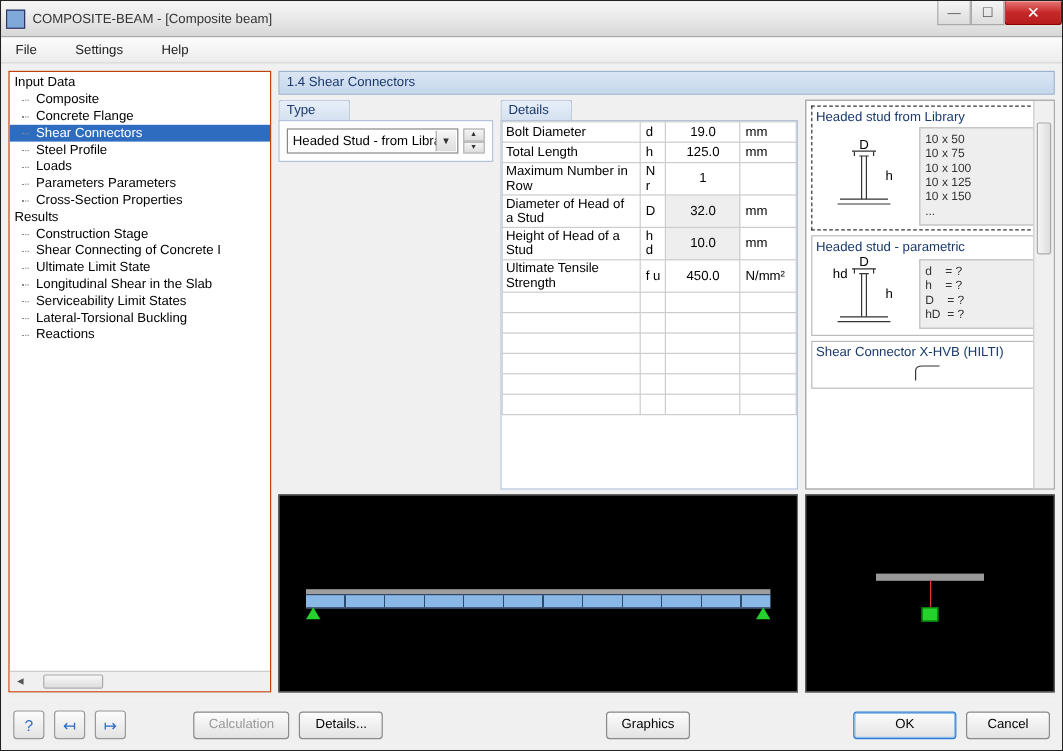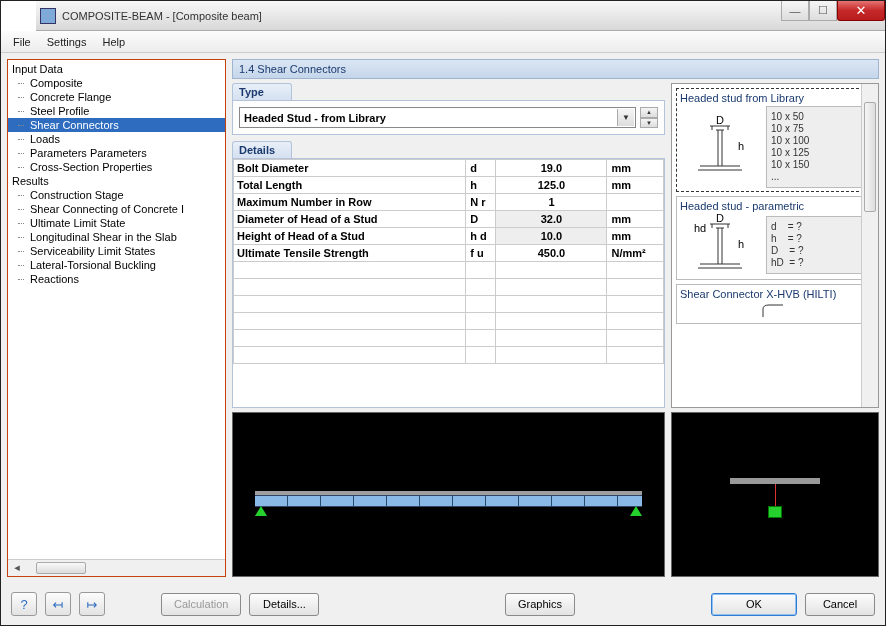--- a/index.html
+++ b/index.html
@@ -1,40 +1,40 @@
 <!DOCTYPE html>
 <html><head>
 <meta charset="utf-8">
 <style>
 * { box-sizing: border-box; font-family: "Segoe UI", Tahoma, sans-serif; font-size: 11px; }
 body { margin: 0; background: #5a5a5a; padding: 0; }
 .window { width: 886px; height: 626px; background: #fff; border: 1px solid #222; position: relative; display: flex; flex-direction: column; }
-.titlebar { height: 30px; background: linear-gradient(to bottom, #f7f7f7 0%, #e8e8e8 50%, #d8d8d8 100%); display: flex; align-items: center; padding: 0 4px; border-bottom: 1px solid #aaa; position: relative; margin-left: 35px; }
+.titlebar { height: 30px; background: linear-gradient(to bottom, #f7f7f7 0%, #e8e8e8 50%, #d8d8d8 100%); display: flex; align-items: center; padding: 0 4px; border-bottom: 1px solid #aaa; position: relative; }
 .titlebar .icon { width: 16px; height: 16px; background: #7fa9d8; border: 1px solid #336; margin-right: 6px; }
 .titlebar .title-text { color: #333; }
 .close-btn { position: absolute; right: 0; top: 0; width: 48px; height: 20px; background: linear-gradient(to bottom, #e57373 0%, #c62828 50%, #b71c1c 100%); border: 1px solid #8b0000; border-top: none; border-radius: 0 0 3px 3px; color: #fff; display: flex; align-items: center; justify-content: center; font-size: 13px; cursor: pointer; }
 .minmax { position: absolute; right: 48px; top: 0; width: 56px; height: 20px; display: flex; }
 .minmax div { flex: 1; background: linear-gradient(to bottom, #f5f5f5, #ddd); border: 1px solid #aaa; border-top: none; color: #555; display: flex; align-items: center; justify-content: center; cursor: pointer; }
-.menubar { height: 22px; background: linear-gradient(to bottom, #fcfcfc, #ececec); border-bottom: 1px solid #ccc; display: flex; align-items: center; padding: 0 4px; gap: 0; }
+.menubar { height: 22px; background: linear-gradient(to bottom, #fcfcfc, #ececec); border-bottom: 1px solid #ccc; display: flex; align-items: center; padding: 0 4px; gap: 16px; }
 .menubar span { padding: 2px 8px; color: #222; cursor: pointer; }
 .content { flex: 1; display: flex; padding: 6px; gap: 6px; background: #f0f0f0; overflow: hidden; }
 .tree-pane { width: 219px; background: #fff; border: 1px solid #c2410c; overflow: hidden; display: flex; flex-direction: column; }
 .tree { flex: 1; overflow: auto; padding: 2px 0; }
 .tree-item { padding: 1px 4px 1px 6px; white-space: nowrap; color: #000; }
 .tree-item.root { padding-left: 4px; }
 .tree-item.child { padding-left: 22px; position: relative; }
 .tree-item.child::before { content: ""; position: absolute; left: 10px; top: 50%; width: 6px; border-top: 1px dotted #888; }
 .tree-item.selected { background: #2e6cc0; color: #fff; }
 .tree-scroll { height: 17px; background: #f0f0f0; border-top: 1px solid #ccc; display: flex; align-items: center; padding: 0 2px; }
 .tree-scroll .thumb { width: 50px; height: 12px; background: linear-gradient(to bottom, #f8f8f8, #ddd); border: 1px solid #aaa; border-radius: 2px; margin-left: 12px; }
 .tree-scroll .arrow { width: 14px; height: 14px; color: #555; text-align: center; }
 .main-pane { flex: 1; display: flex; flex-direction: column; gap: 4px; }
 .section-title { background: linear-gradient(to bottom, #dbe6f4, #c5d6eb); border: 1px solid #9fb5cf; padding: 3px 6px; color: #1a3a6e; font-weight: 400; }
 .row-panels { display: flex; gap: 6px; }
-.left-col { flex: 1; display: flex; flex-direction: column; gap: 6px; font-weight: bold; }
+.left-col { flex: 1; display: flex; gap: 6px; }
 .right-col { width: 208px; border: 1px solid #999; background: #fff; overflow: hidden; position: relative; }
 .group { }
 .group-label { background: linear-gradient(to bottom, #e8eff8, #d5e1f1); border: 1px solid #b3c4da; border-bottom: none; padding: 2px 6px; color: #1a3a6e; border-radius: 3px 3px 0 0; width: 60px; }
 .group-body-type { border: 1px solid #b3c4da; padding: 6px; background: #fdfdfd; display: flex; gap: 4px; }
 .combo { flex: 1; height: 21px; border: 1px solid #888; background: #fff; display: flex; align-items: center; padding: 0 4px; position: relative; }
 .combo-arrow { position: absolute; right: 1px; top: 1px; bottom: 1px; width: 17px; background: linear-gradient(to bottom, #f5f5f5, #ddd); border-left: 1px solid #aaa; display: flex; align-items: center; justify-content: center; font-size: 8px; color: #333; }
 .spin-btn { width: 18px; height: 21px; display: flex; flex-direction: column; }
 .spin-btn div { flex: 1; background: linear-gradient(to bottom, #f5f5f5, #ddd); border: 1px solid #aaa; font-size: 6px; display: flex; align-items: center; justify-content: center; color: #333; }
 .details-body { border: 1px solid #b3c4da; background: #fff; }
 .dtable { width: 100%; border-collapse: collapse; }
@@ -97,22 +97,22 @@
     <span>Help</span>
   </div>
 
   <div class="content">
 
     <div class="tree-pane">
       <div class="tree">
         <div class="tree-item root">Input Data</div>
         <div class="tree-item child">Composite</div>
         <div class="tree-item child">Concrete Flange</div>
+        <div class="tree-item child selected">Shear Connectors</div>
         <div class="tree-item child">Steel Profile</div>
-        <div class="tree-item child selected">Shear Connectors</div>
         <div class="tree-item child">Loads</div>
         <div class="tree-item child">Parameters Parameters</div>
         <div class="tree-item child">Cross-Section Properties</div>
         <div class="tree-item root">Results</div>
         <div class="tree-item child">Construction Stage</div>
         <div class="tree-item child">Shear Connecting of Concrete I</div>
         <div class="tree-item child">Ultimate Limit State</div>
         <div class="tree-item child">Longitudinal Shear in the Slab</div>
         <div class="tree-item child">Serviceability Limit States</div>
         <div class="tree-item child">Lateral-Torsional Buckling</div>

